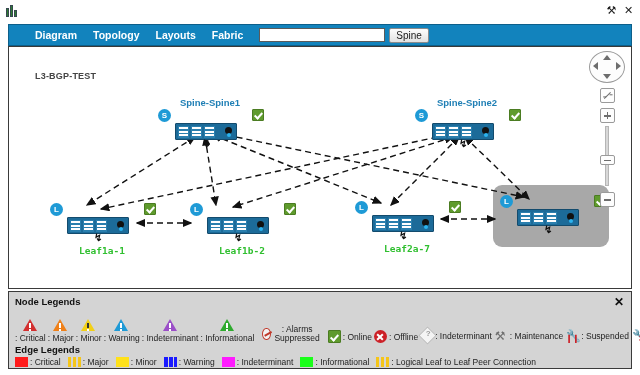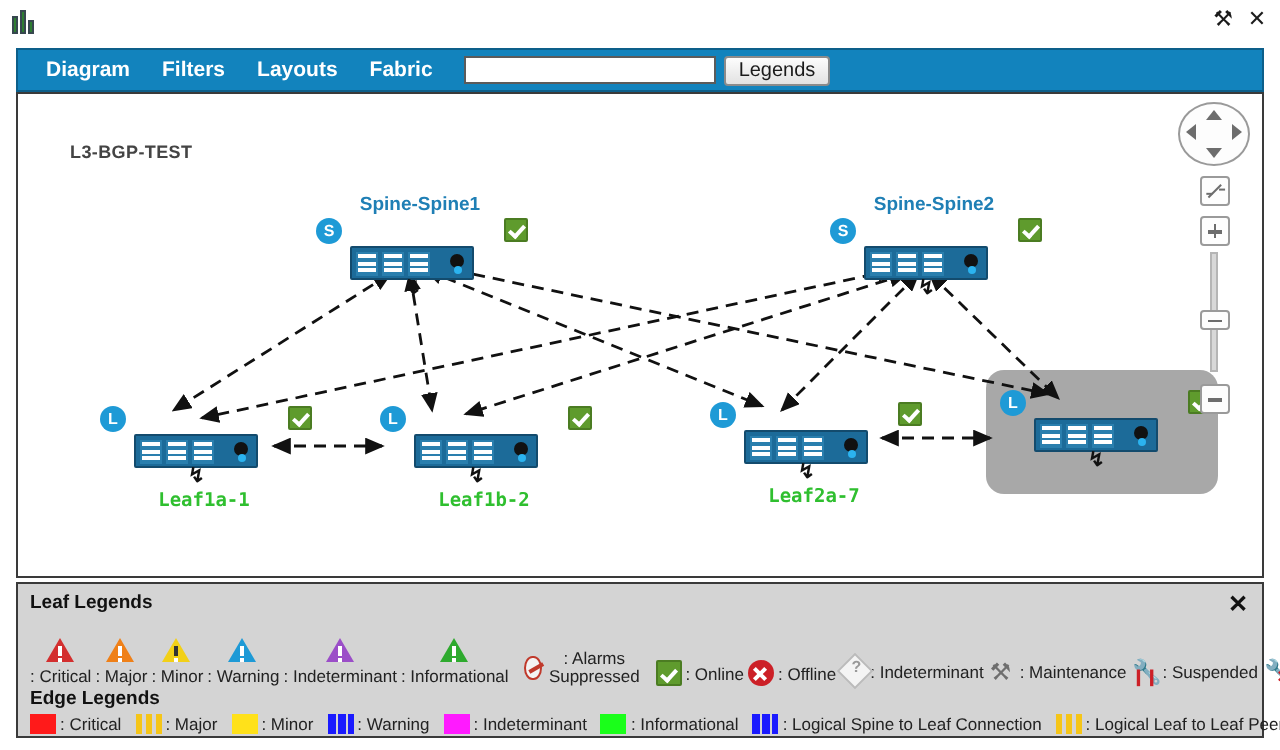--- a/index.html
+++ b/index.html
@@ -74,21 +74,21 @@
   
   .toolbar {
     position: absolute;
     left: 8px; top: 24px;
     width: 624px; height: 22px;
     background: #1283bd;
     border: 1px solid #0d5f8a;
     box-sizing: border-box;
     display: flex;
     align-items: center;
-    padding-left: 14px;
+    padding-left: 26px;
   }
   .menu-item {
     color: #ffffff;
     font-weight: bold;
     font-size: 10.5px;
     margin-right: 16px;
     cursor: pointer;
     white-space: nowrap;
   }
   .search-input {
@@ -550,25 +550,25 @@
         <i></i>
       </div>
     <div class="titlebar-controls">
       <div class="tb-btn">⚒</div>
       <div class="tb-btn">✕</div>
     </div>
   </div>
 
   <div class="toolbar">
     <div class="menu-item">Diagram</div>
-    <div class="menu-item">Filters</div>
+    <div class="menu-item">Topology</div>
     <div class="menu-item">Layouts</div>
     <div class="menu-item">Fabric</div>
     <input class="search-input" type="text" placeholder="" style="">
-    <button class="search-btn">Legends</button>
+    <button class="search-btn">Spine</button>
   </div>
 
   <div class="canvas">
     <div class="canvas-label">L3-BGP-TEST</div>
 
     <div class="selection-box" style="left:484px; top:138px; width:116px; height:62px;"></div>
 
     <svg class="edges-svg" viewBox="0 0 622 241">
       <defs>
         <marker id="ah" markerWidth="7" markerHeight="7" refX="6" refY="3" orient="auto">
@@ -783,21 +783,21 @@
       </div>
       <div class="sq-btn zoom-minus">
           <div class="minus-h"></div>
         </div>
     </div>
   </div>
 
   <div class="legends">
     <div class="legend-close">✕</div>
 
-    <div class="legend-heading">Leaf Legends</div>
+    <div class="legend-heading">Node Legends</div>
     <div class="node-legend-row">
       <div class="nl-item">
         <div class="nl-icon">
             <div class="tri" style="border-bottom-color:#d32f2f"></div>
             <div class="tri-ex"></div>
           </div>
         <div class="nl-label">: Critical</div>
       </div>
       <div class="nl-item">
         <div class="nl-icon">
@@ -894,23 +894,19 @@
       </div>
       <div class="el-item">
         <div class="el-swatch" style="background:#ff1aff"></div>
         <div class="el-label">: Indeterminant</div>
       </div>
       <div class="el-item">
         <div class="el-swatch" style="background:#1aff1a"></div>
         <div class="el-label">: Informational</div>
       </div>
       <div class="el-item">
-        <div class="el-swatch" style="background:repeating-linear-gradient(90deg,#1a1aff 0 4px,#d4d4d4 4px 5px)"></div>
-        <div class="el-label">: Logical Spine to Leaf Connection</div>
-      </div>
-      <div class="el-item">
         <div class="el-swatch" style="background:repeating-linear-gradient(90deg,#f5c518 0 3px,#d4d4d4 3px 5px)"></div>
         <div class="el-label">: Logical Leaf to Leaf Peer Connection</div>
       </div>
     </div>
   </div>
 
 </div>
 
 </body></html>

